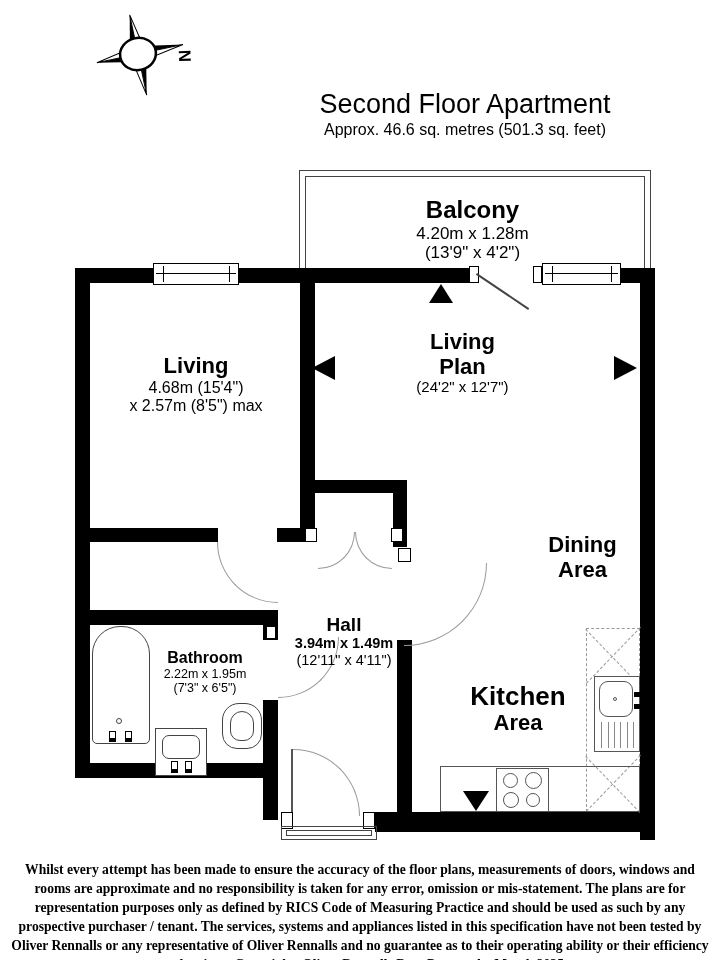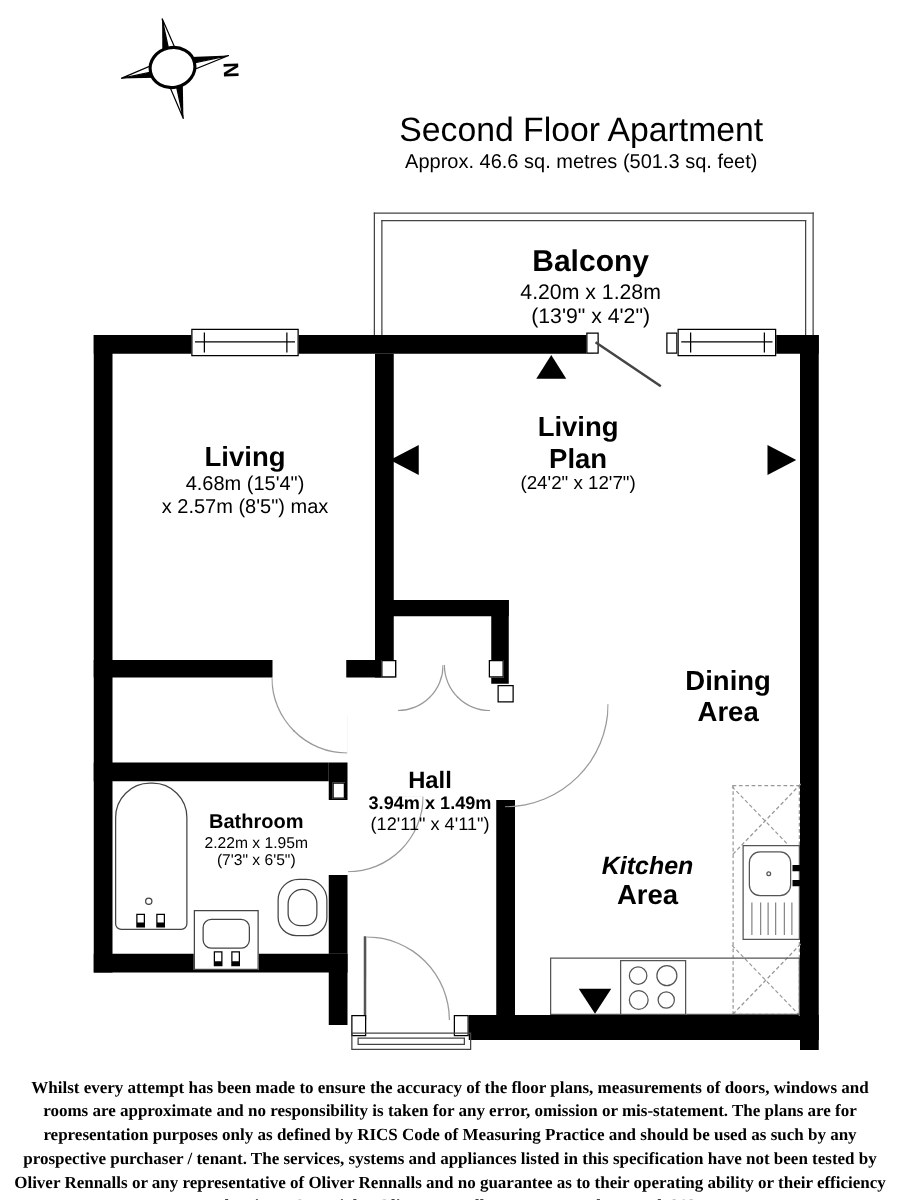--- a/index.html
+++ b/index.html
@@ -178,19 +178,19 @@
     <div style="font-size:14.5px;">(12'11" x 4'11")</div>
   </div>
 
   <div class="lbl" style="left:130px;top:649px;width:150px;">
     <div class="room-name" style="font-size:16px;">Bathroom</div>
     <div style="font-size:12.5px;">2.22m x 1.95m</div>
     <div style="font-size:12.5px;">(7'3" x 6'5")</div>
   </div>
 
   <div class="lbl" style="left:443px;top:682px;width:150px;">
-    <div class="room-name" style="font-size:20px;font-style:italic;">Kitchen</div>
+    <div class="room-name" style="font-size:26px;">Kitchen</div>
     <div class="room-name" style="font-size:22px;">Area</div>
   </div>
 
   <div class="footer" style="top:860px;">Whilst every attempt has been made to ensure the accuracy of the floor plans, measurements of doors, windows and rooms are approximate and no responsibility is taken for any error, omission or mis-statement. The plans are for representation purposes only as defined by RICS Code of Measuring Practice and should be used as such by any prospective purchaser / tenant. The services, systems and appliances listed in this specification have not been tested by Oliver Rennalls or any representative of Oliver Rennalls and no guarantee as to their operating ability or their efficiency can be given. Copyright: Oliver Rennalls Date Prepared – March 2025</div>
 
 </div>
 
 </body></html>

